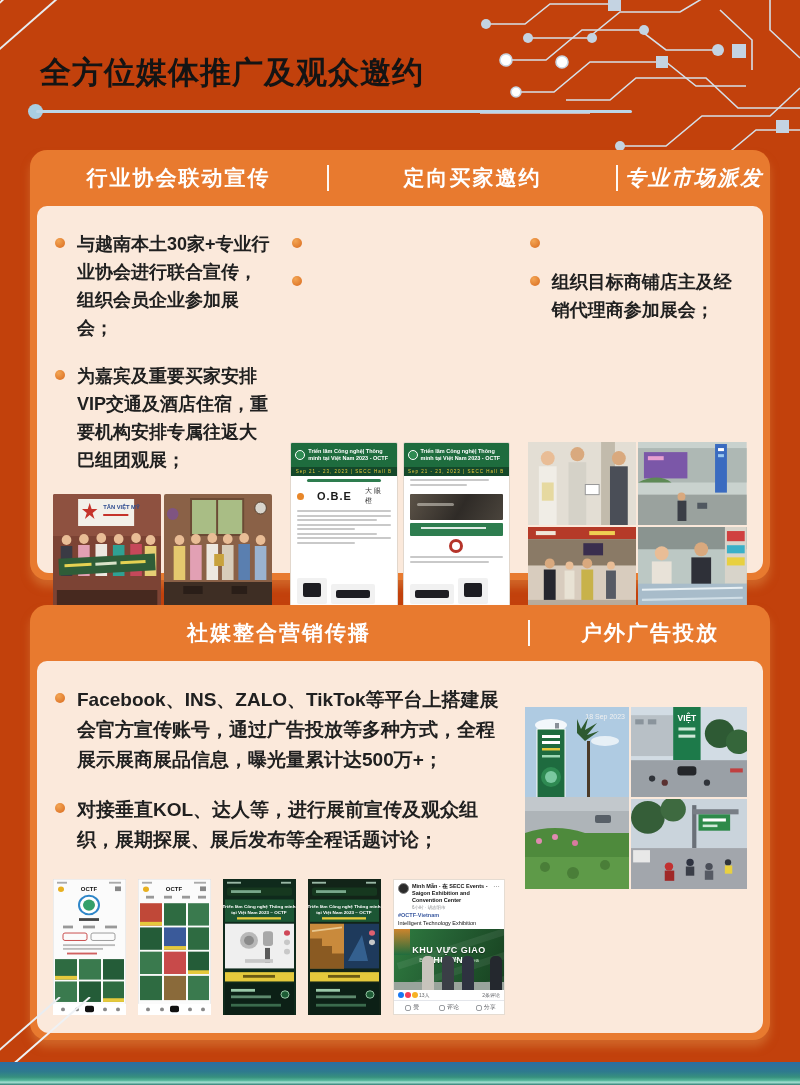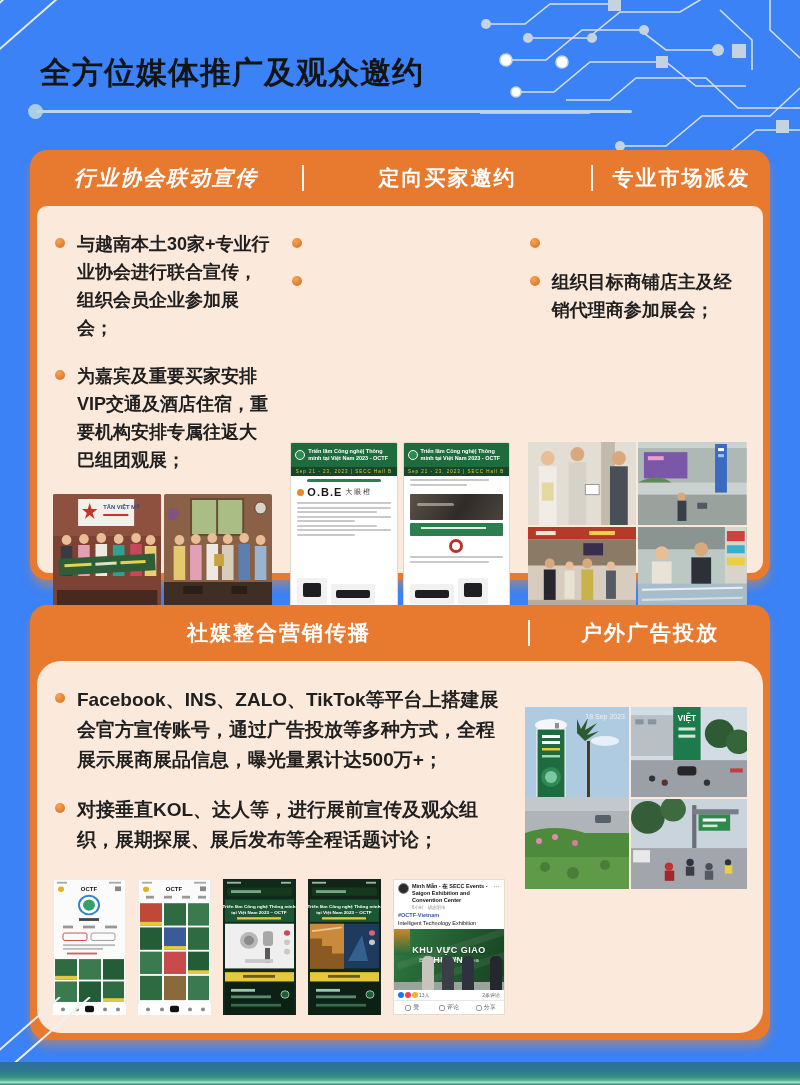--- a/index.html
+++ b/index.html
@@ -1,19 +1,19 @@
 <!DOCTYPE html>
 <html><head>
 <meta charset="utf-8">
 <style>
   * { margin:0; padding:0; box-sizing:border-box; }
   html,body { background:#ffffff; }
   .page {
     position:relative; width:800px; height:1085px; overflow:hidden;
-    background:#3b82f6;
+    background:#c2410c;
     font-family:"Liberation Sans","DejaVu Sans",sans-serif;
   }
 
   
   .deco-circuit { position:absolute; top:0; right:0; width:330px; height:175px; }
   .deco-tl { position:absolute; top:-20px; left:-30px; width:160px; height:120px; }
   .deco-bl { position:absolute; bottom:18px; left:-20px; width:120px; height:70px; }
 
   .page-title {
     position:absolute; left:40px; top:52px;
@@ -35,31 +35,31 @@
     box-shadow:0 7px 9px rgba(222,136,66,.5);
   }
   .panel-1 { top:150px; height:430px; }
   .panel-2 { top:605px; height:435px; }
 
   .panel-header { height:56px; display:flex; align-items:center; }
   .hdr-cell {
     display:flex; align-items:center; justify-content:center;
     color:#ffffff; font-size:21px; font-weight:bold; letter-spacing:2px;
   }
-  .p1h1 { width:272px;font-style:italic; } .p1h2 { width:287px; } .p1h3 { flex:1; }
+  .p1h1 { width:297px; } .p1h2 { width:287px; } .p1h3 { flex:1;font-style:italic; }
   .p2h1 { width:498px; } .p2h2 { flex:1; }
   .hdr-div { width:2px; height:26px; background:rgba(255,255,255,.95); }
 
   .panel-body {
     position:absolute; left:7px; right:7px; top:56px; bottom:7px;
     background:#FBE9DB; border-radius:10px 10px 12px 12px;
     padding:24px 16px 8px 16px;
   }
   .body-1 { display:grid; grid-template-columns:1fr 1fr 1fr; column-gap:18px;padding-left:16px; }
-  .body-2 { display:grid; grid-template-columns:452px 1fr; column-gap:20px;border-radius:24px; }
+  .body-2 { display:grid; grid-template-columns:452px 1fr; column-gap:20px; }
   .pcol { display:flex; flex-direction:column; min-width:0; }
 
   .bullet-item { display:flex; align-items:flex-start; margin-bottom:20px; }
   .dot {
     flex:none; width:10px; height:10px; border-radius:50%;
     margin:8px 12px 0 2px;
     background:radial-gradient(circle at 35% 30%, #F3A553, #D96A1E);
   }
   .btext { font-size:18px; line-height:28px; font-weight:600; color:#202020; }
   .body-2 .btext { font-size:19px; line-height:30px; }
@@ -77,21 +77,21 @@
     background:#1E6C3E; color:#fff; display:flex; align-items:center; gap:3px;
     padding:3px 4px; min-height:24px;
   }
   .em-logo { flex:none; width:10px; height:10px; border-radius:50%; border:1.5px solid #fff; background:#2E8A52; }
   .em-title { font-size:5.5px; line-height:1.25; font-weight:bold; }
   .em-strip {
     background:#14482A; color:#E9C83B; font-size:4.5px; text-align:center;
     padding:2px 0; letter-spacing:1px;
   }
   .em-link { height:3px; width:70%; margin:3px auto 0; background:#2E7D4F; border-radius:2px; }
-  .em-brandrow { display:flex; align-items:center; gap:3px; padding:4px 6px 1px; }
+  .em-brandrow { display:flex; align-items:center; gap:13px; padding:4px 6px 1px; }
   .em-branddot { width:7px; height:7px; border-radius:50%; background:#E8872A; }
   .em-brand { font-size:11px; font-weight:bold; color:#1A1A1A; letter-spacing:1px; }
   .em-brand-cn { font-size:7px; color:#333; letter-spacing:2px; }
   .em-lines { padding:3px 6px; }
   .em-lines i { display:block; height:2px; background:#C9C9C9; border-radius:1px; margin-bottom:2.5px; }
   .em-lines i.short { width:62%; } .em-lines i.mid { width:85%; }
   .em-products { margin-top:auto; display:flex; gap:4px; padding:0 6px 5px; align-items:flex-end; }
   .em-prod { width:30px; height:26px; background:#F1F1F1; border-radius:2px; position:relative; }
   .em-prod:after { content:""; position:absolute; left:6px; top:5px; width:18px; height:14px; background:#1D1D22; border-radius:2px; }
   .em-prod.wide { width:44px; height:20px; }

